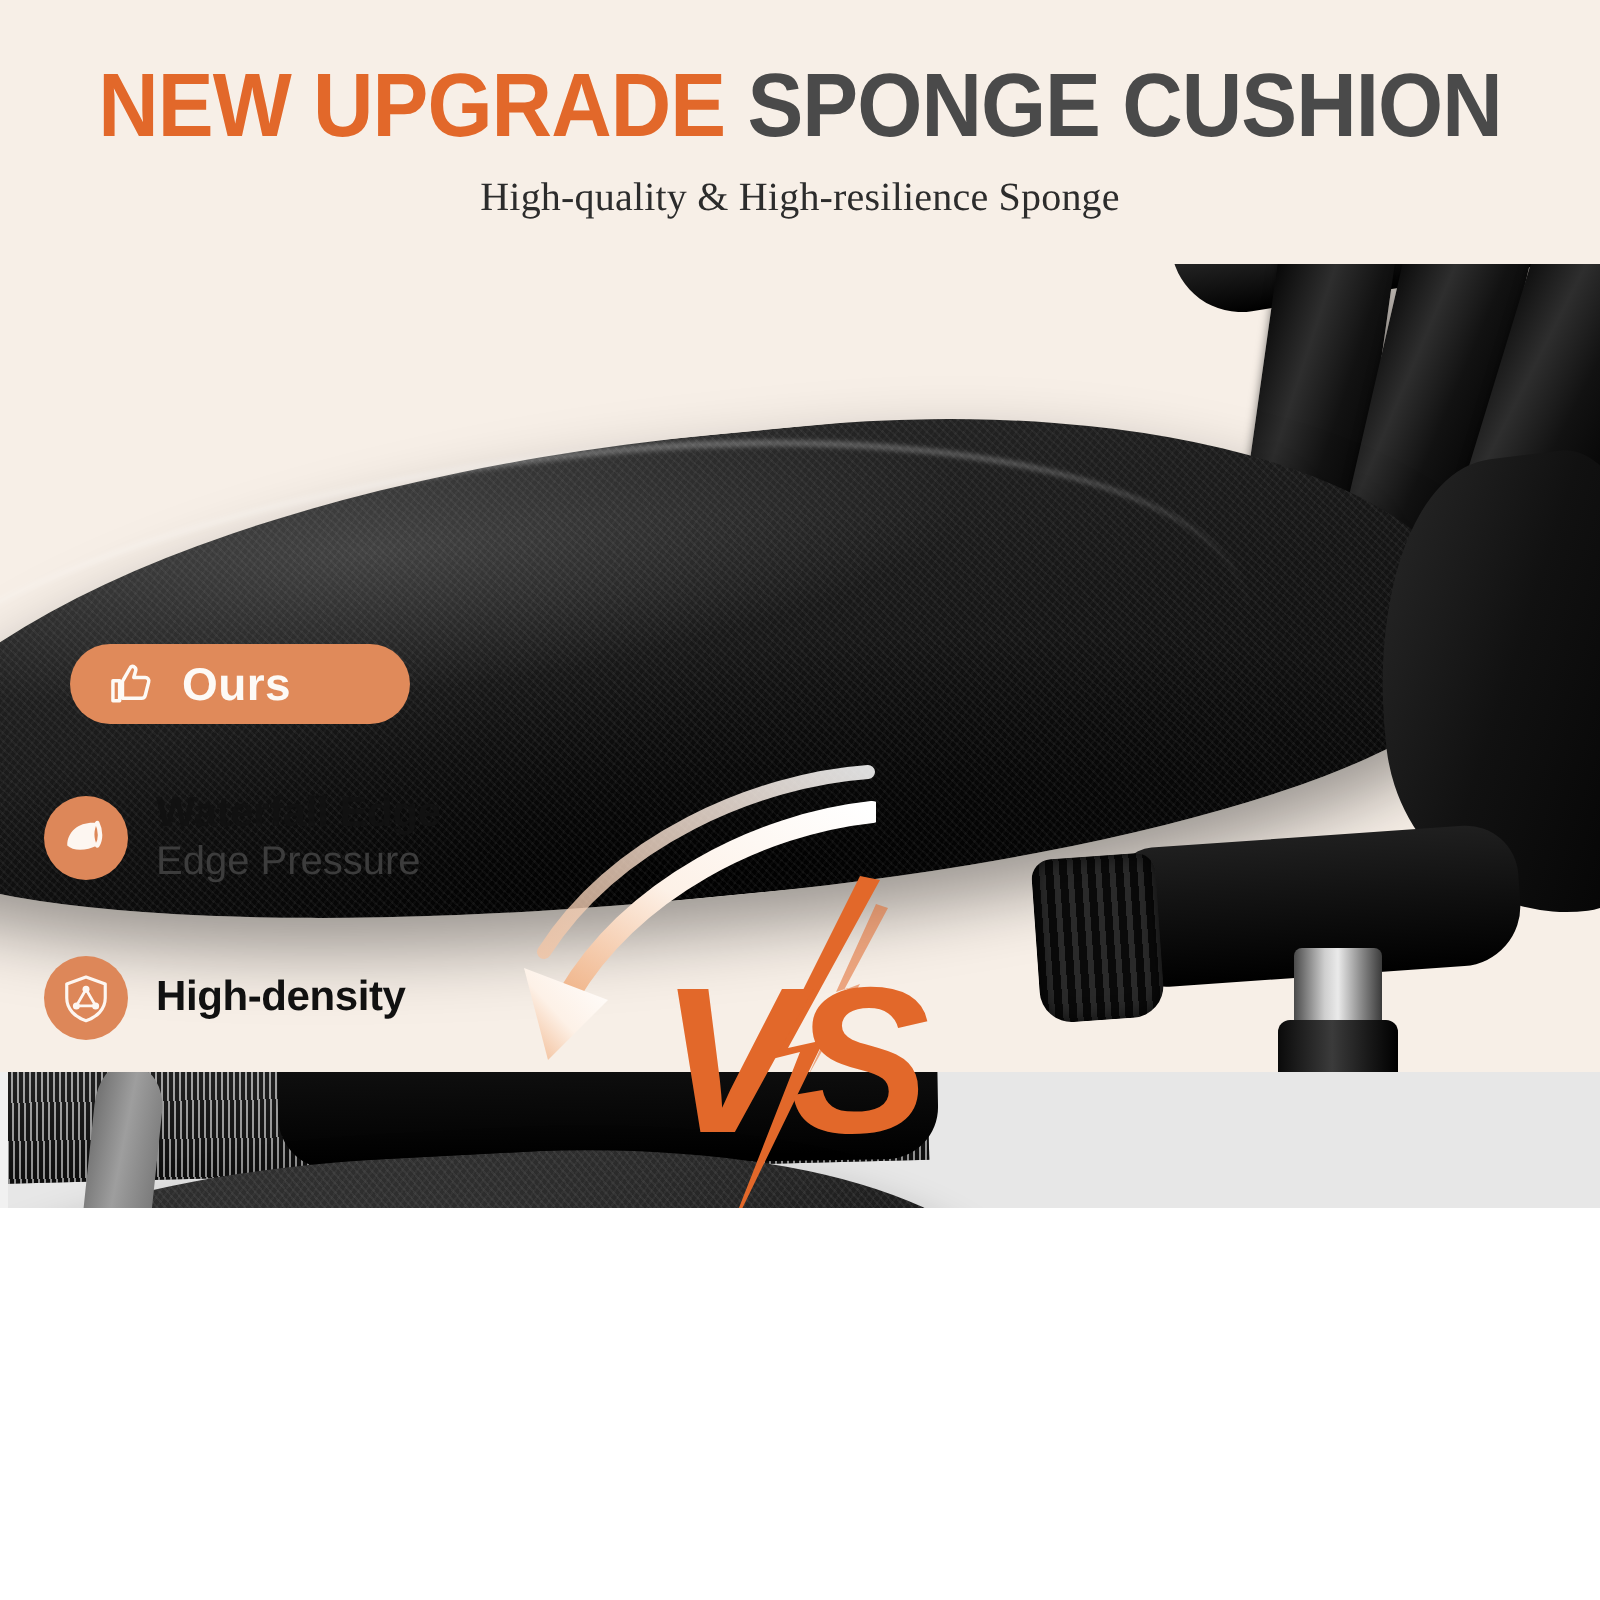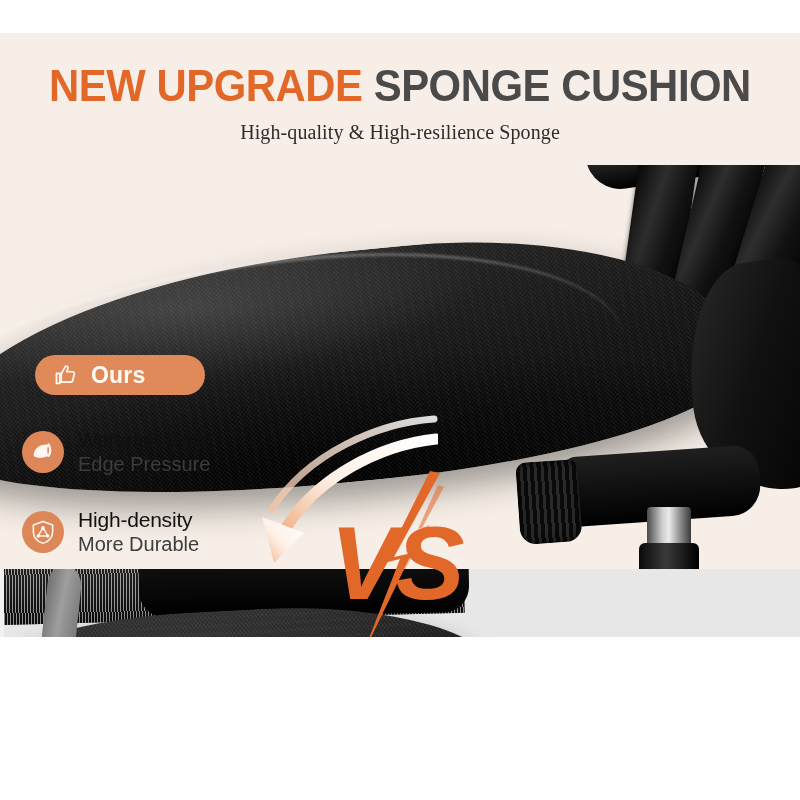--- a/index.html
+++ b/index.html
@@ -7,21 +7,20 @@
     padding: 0;
     background: #ffffff;
   }
   #page {
     position: relative;
     width: 800px;
     height: 604px;
     overflow: hidden;
     background: #3b82f6;
     font-family: "Liberation Sans", sans-serif;
-    margin-top: 33px;
   }
 
   
   .header {
     position: absolute;
     left: 0; top: 0;
     width: 800px; height: 132px;
     background: #f7efe7;
     z-index: 40;
   }
@@ -230,21 +229,21 @@
     border-radius: 50%;
     background: #dd8759;
     flex: 0 0 42px;
     display: flex;
     align-items: center;
     justify-content: center;
   }
   .f-text { line-height: 1.18; }
   .f-title {
     font-size: 21px;
-    font-weight: normal;
+    font-weight: bold;
     color: #111;
     letter-spacing: -0.2px;
     white-space: nowrap;
   }
   .f-sub {
     font-size: 20px;
     color: #3c3c3c;
     white-space: nowrap;
   }
 
@@ -412,21 +411,20 @@
           <svg width="28" height="28" viewBox="0 0 32 32">
             <path d="M16,4 L27,8 V16 C27,22.5 22,27 16,29 C10,27 5,22.5 5,16 V8 Z" fill="none" stroke="#fdf6f1" stroke-width="1.8" stroke-linejoin="round"></path>
             <path d="M16,11 L21.5,20.5 H10.5 Z" fill="none" stroke="#fdf6f1" stroke-width="1.6" stroke-linejoin="round"></path>
             <circle cx="16" cy="11" r="2" fill="#fdf6f1"></circle>
             <circle cx="10.5" cy="20.5" r="2" fill="#fdf6f1"></circle>
             <circle cx="21.5" cy="20.5" r="2" fill="#fdf6f1"></circle>
           </svg>
         </div>
         <div class="f-text">
           <div class="f-title">High-density</div>
-          <div class="f-sub">More Durable</div>
         </div>
       </div>
 
     </div>
   </div>
 
   <div class="panel-bottom">
     <div>
       <div class="o-meshback"></div>
       <div class="o-blackblock"></div>

